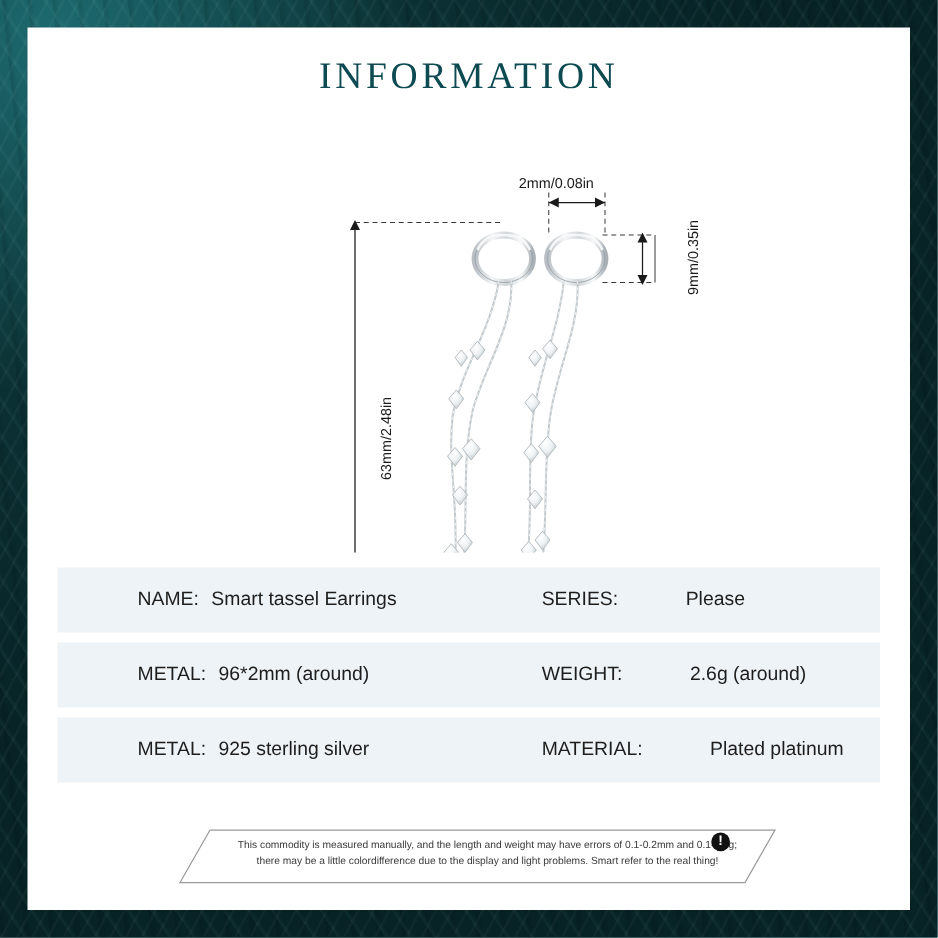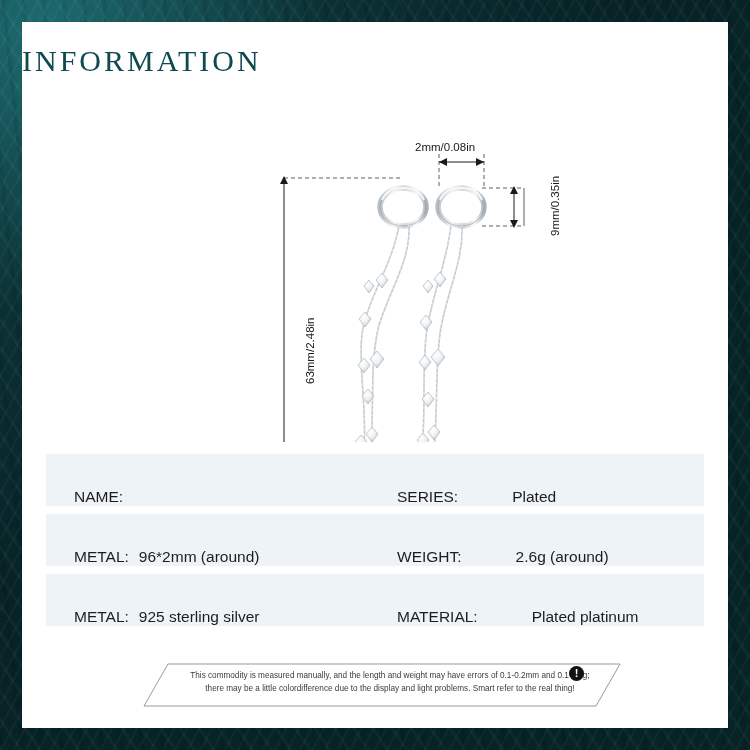--- a/index.html
+++ b/index.html
@@ -41,20 +41,21 @@
     width: 706px;
     height: 706px;
     background: #ffffff;
     box-shadow: 0 0 0 1px rgba(0,0,0,0.05);
   }
   .title {
     position: absolute;
     top: 22px;
     left: 0;
     width: 100%;
+    text-align: center;
     font-family: "Liberation Serif", serif;
     font-size: 30px;
     letter-spacing: 3px;
     color: #0e4a52;
     font-weight: normal;
   }
 
   
   .diagram {
     position: absolute;
@@ -84,22 +85,23 @@
   }
   .info-row {
     display: flex;
     height: 52px;
     align-items: center;
     margin-bottom: 8px;
     background: #eef3f7;
   }
   .info-cell {
     display: flex;
-    align-items: flex-end;
+    align-items: center;
     height: 100%;
+    margin-left: 36px;
   }
   .info-cell.left { width: 50%; padding-left: 28px; box-sizing: border-box; }
   .info-cell.right { width: 50%; padding-left: 22px; box-sizing: border-box; gap: 44px; }
   .info-key {
     font-size: 15.5px;
     color: #1d1d1d;
     margin-right: 10px;
   }
   .info-val {
     font-size: 15.5px;
@@ -241,24 +243,25 @@
       <div class="dim-label vertical-text" style="left:487px; top:142px;">9mm/0.35in</div>
 
       <div class="dim-label vertical-text" style="left:242px; top:290px;">63mm/2.48in</div>
     </div>
 
     <div class="info-table">
 
       <div class="info-row">
         <div class="info-cell left">
           <span class="info-key">NAME:</span>
+          <span class="info-val">Smart tassel Earrings</span>
         </div>
         <div class="info-cell right">
           <span class="info-key">SERIES:</span>
-          <span class="info-val">Plated</span>
+          <span class="info-val">Please</span>
         </div>
       </div>
 
       <div class="info-row">
         <div class="info-cell left">
           <span class="info-key">METAL:</span>
           <span class="info-val">96*2mm (around)</span>
         </div>
         <div class="info-cell right">
           <span class="info-key">WEIGHT:</span>

